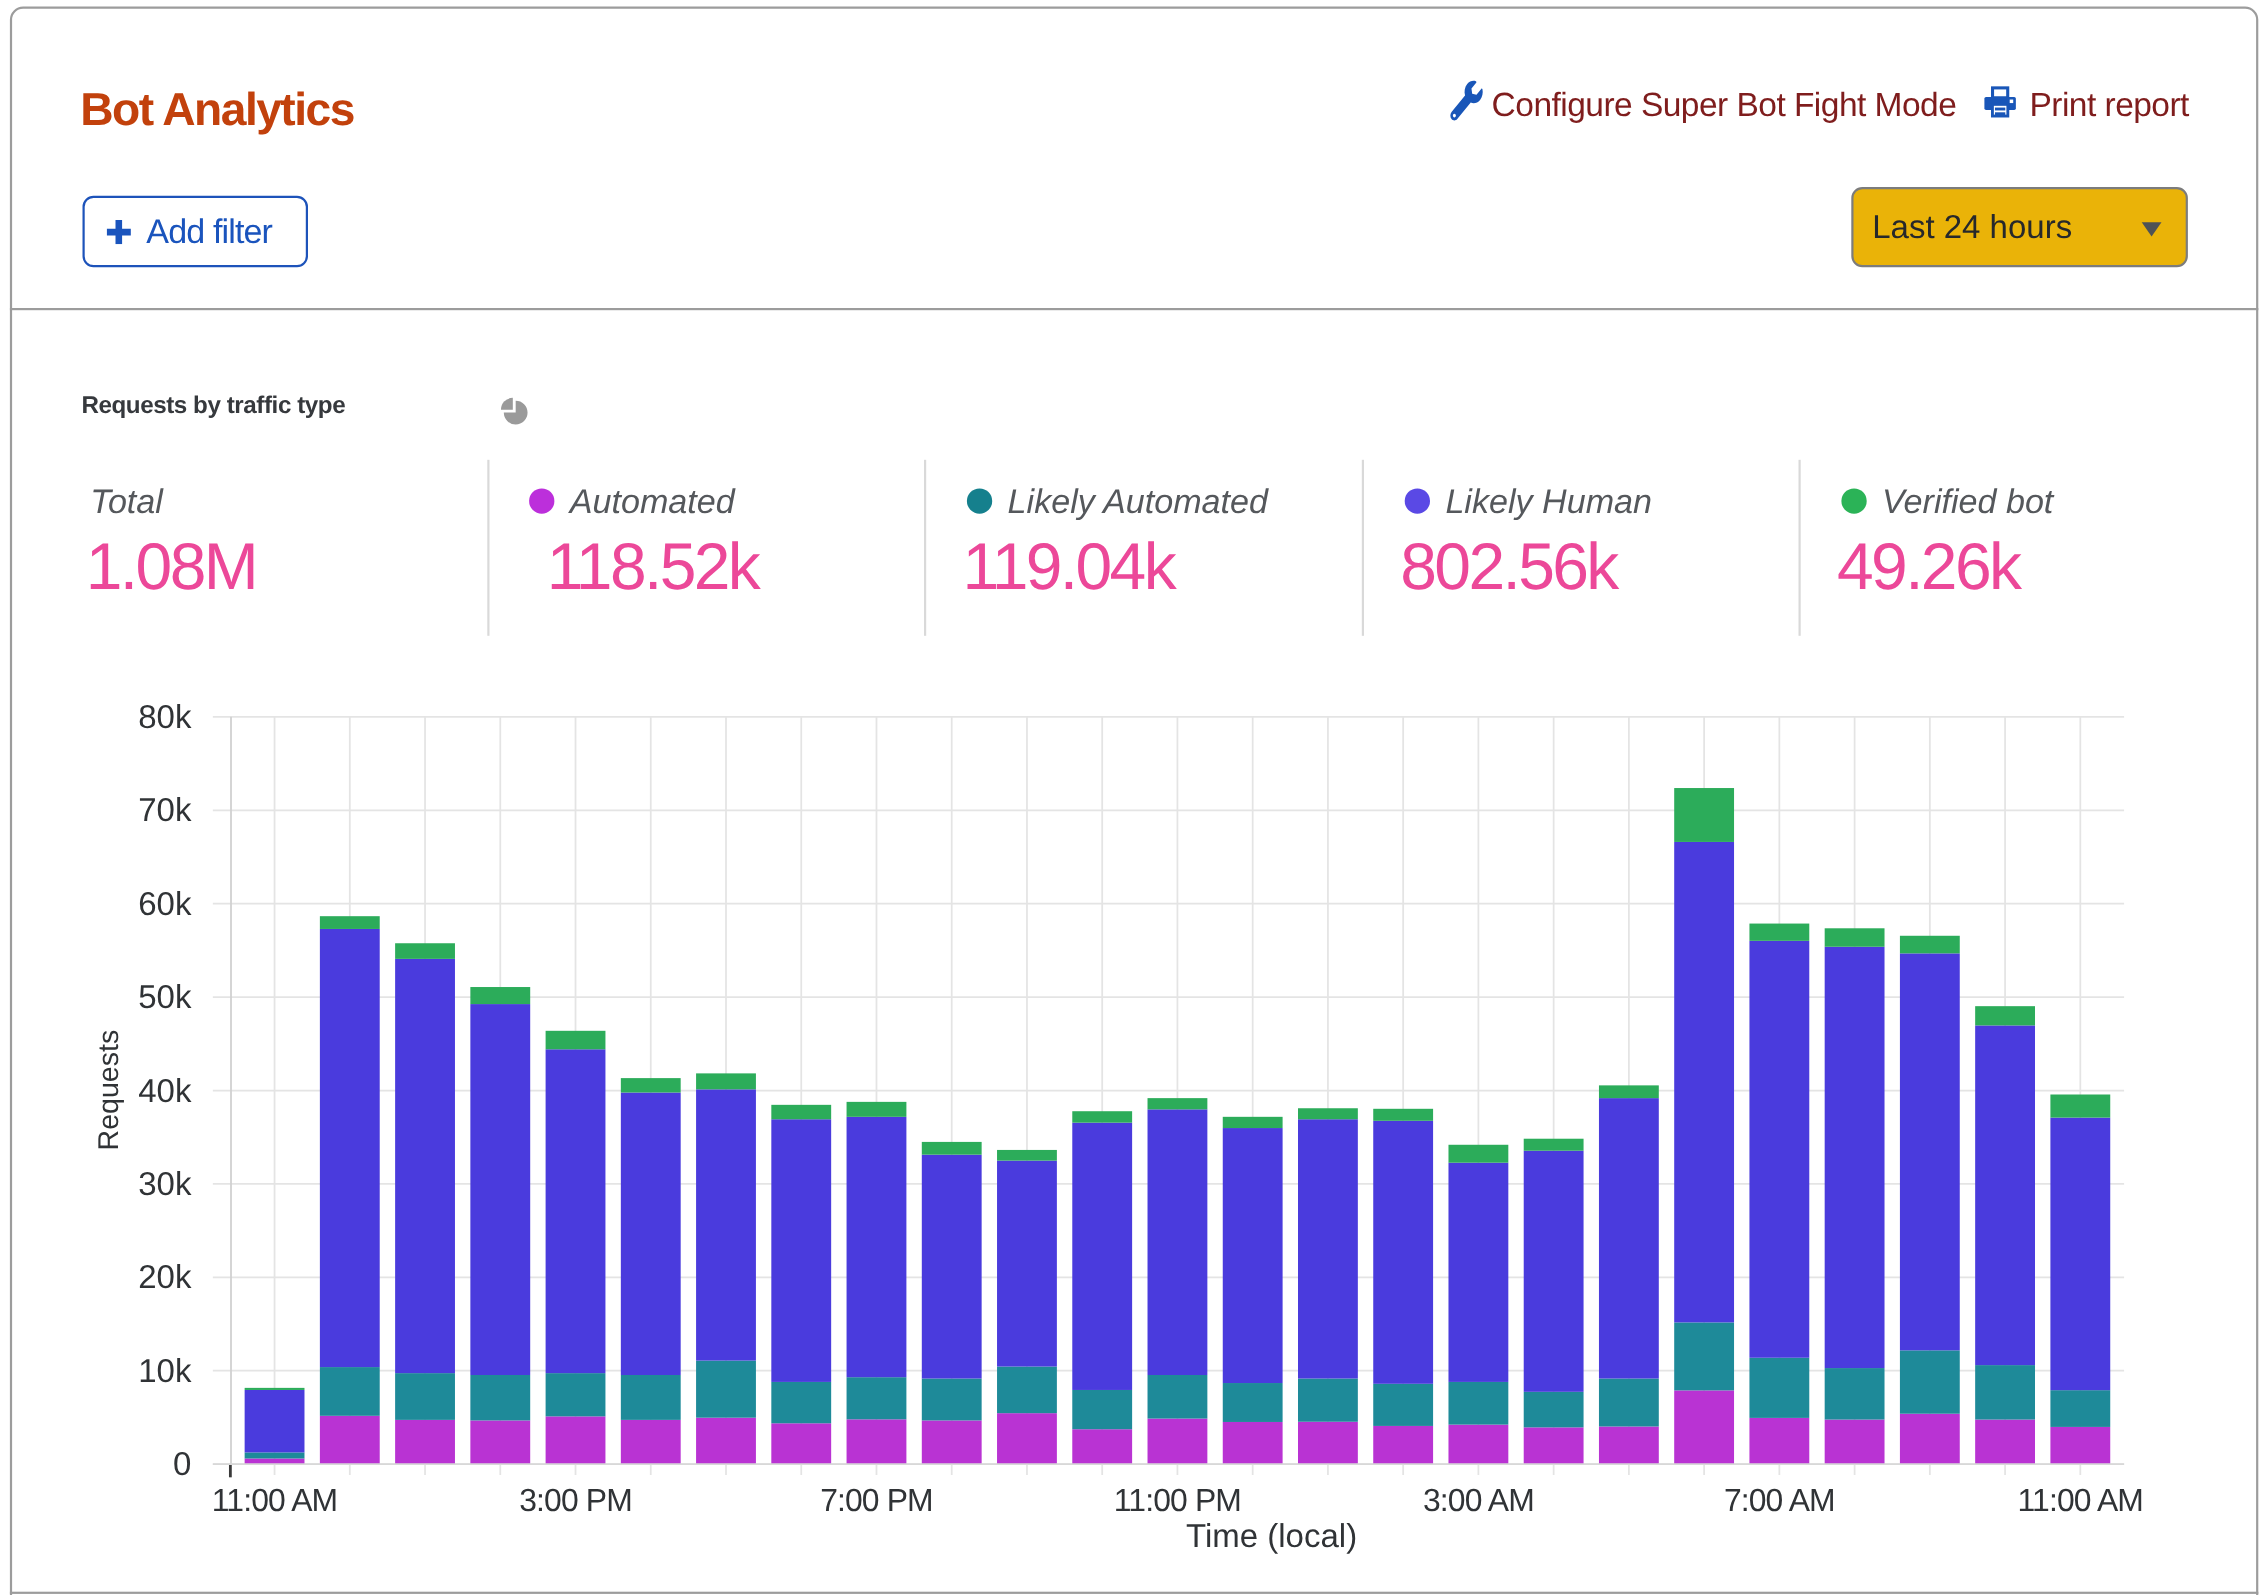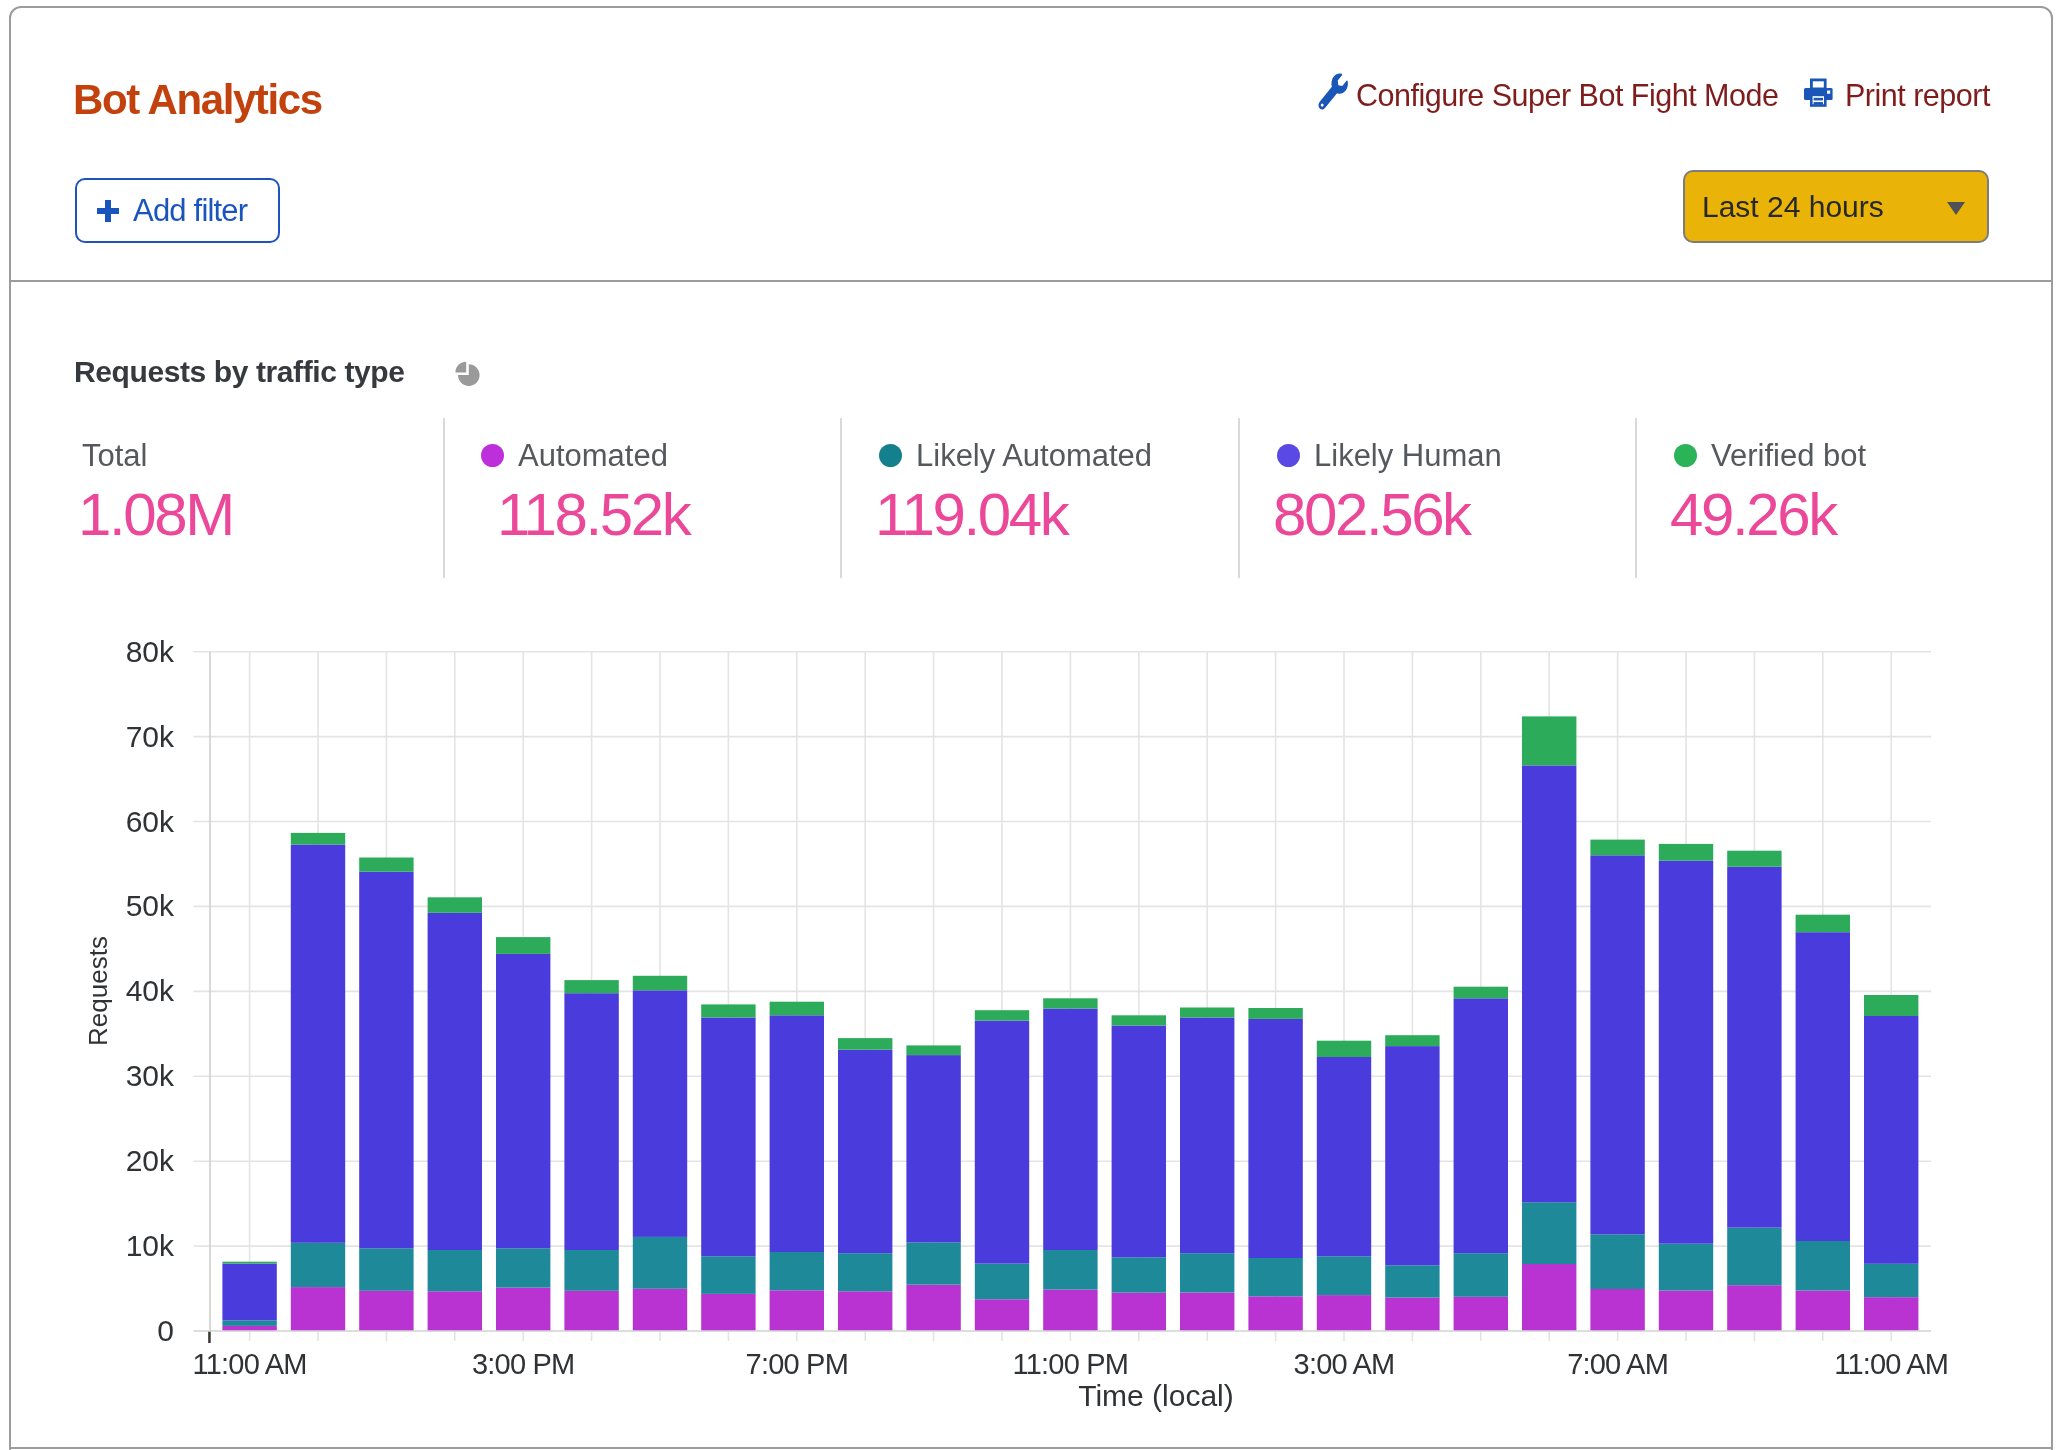--- a/index.html
+++ b/index.html
@@ -16,23 +16,23 @@
   position:absolute; left:75px; top:178px; width:205px; height:65px;
   border:2px solid #1d53ba; border-radius:10px; color:#1a54bd;
   font-size:31px; letter-spacing:-0.8px; display:flex; align-items:center; padding-left:20px;
 }
 .dropdown {
   position:absolute; left:1683px; top:170px; width:306px; height:73px;
   border:2px solid #7c7c7c; border-radius:10px; background:#eab308;
   font-size:30px; color:#26282b; display:flex; align-items:center;
 }
 .caret { width:0; height:0; border-left:9px solid transparent; border-right:9px solid transparent; border-top:13px solid #4e5256; position:absolute; right:22px; top:30px; }
-.h2 { position:absolute; left:74px; top:355px; font-size:30px; font-weight:700; color:#36393d; letter-spacing:-0.4px; }
+.h2 { position:absolute; left:74px; top:355px; font-size:22px; font-weight:700; color:#36393d; letter-spacing:-0.4px; }
 .sdiv { position:absolute; width:2px; top:418px; height:160px; background:#d9d9d9; }
-.slabel { position:absolute; font-size:31px; color:#55585c; top:438px; }
+.slabel { position:absolute; font-size:31px; color:#55585c; top:438px;font-style:italic; }
 .sval { position:absolute; font-size:60px; font-weight:400; color:#ec4899; top:480px; letter-spacing:-2.4px; }
 .dot { position:absolute; width:23px; height:23px; border-radius:50%; top:444px; }
 </style>
 </head>
 <body>
 <div class="card"></div>
 <div class="title">Bot Analytics</div>
 
 <svg width="2062" height="1450" viewBox="0 0 2062 1450" style="position:absolute;left:0;top:0;">
   <path transform="translate(1318.5,73.5) scale(0.0575,0.0705)" fill="#1956b8" d="M507.73 109.1c-2.24-9.03-13.54-12.09-20.12-5.51l-74.36 74.36-67.88-11.31-11.31-67.88 74.36-74.36c6.62-6.62 3.43-17.9-5.66-20.16-47.38-11.74-99.55.91-136.58 37.93-39.64 39.64-50.55 97.1-34.05 147.2L18.74 402.76c-24.99 24.99-24.99 65.51 0 90.5 24.99 24.99 65.51 24.99 90.5 0l213.21-213.21c50.12 16.71 107.47 5.68 147.37-34.22 37.07-37.07 49.7-89.32 37.91-136.73zM64 472c-13.25 0-24-10.75-24-24 0-13.26 10.75-24 24-24s24 10.74 24 24c0 13.25-10.75 24-24 24z"></path>

